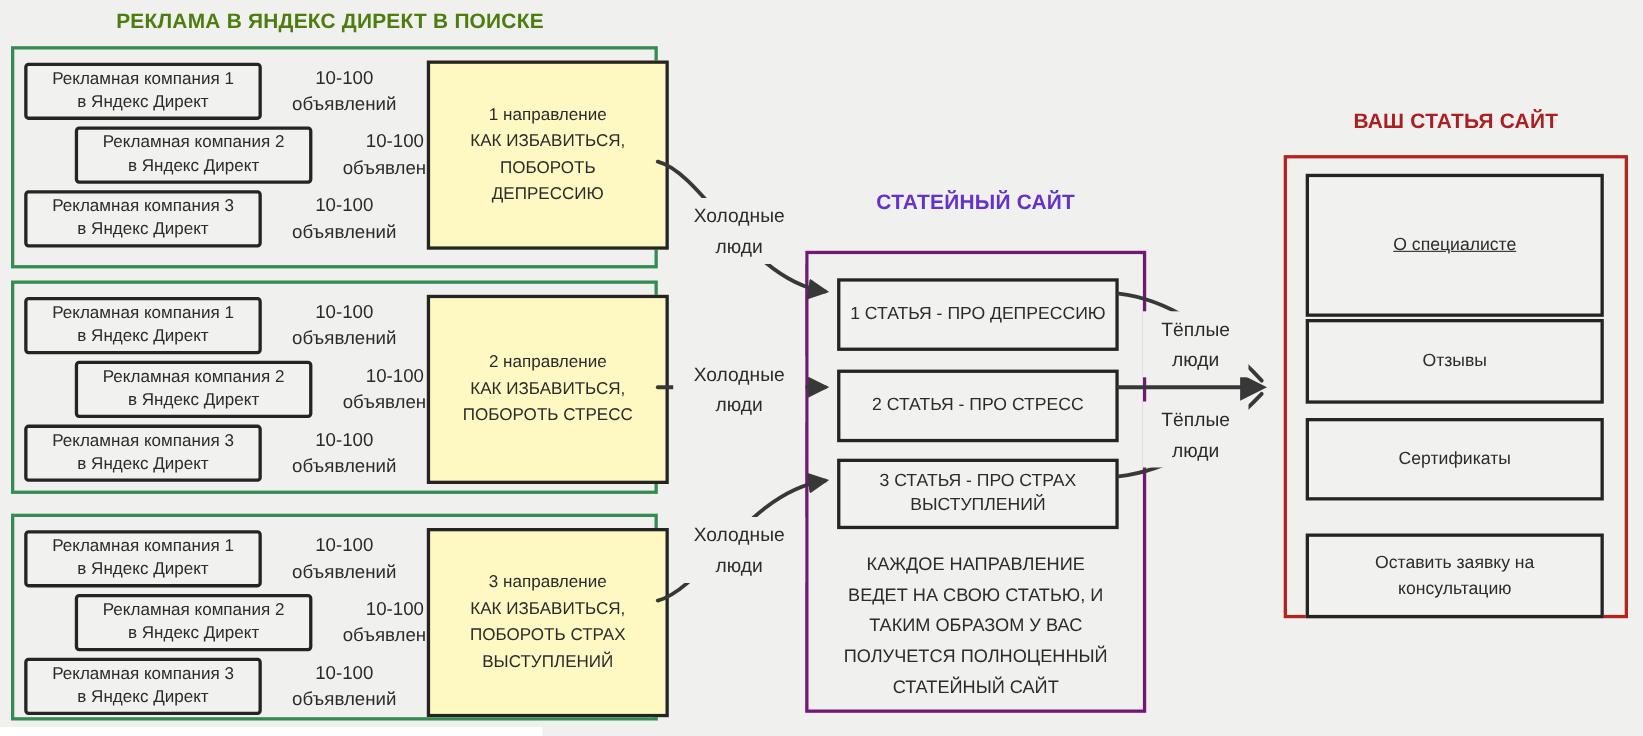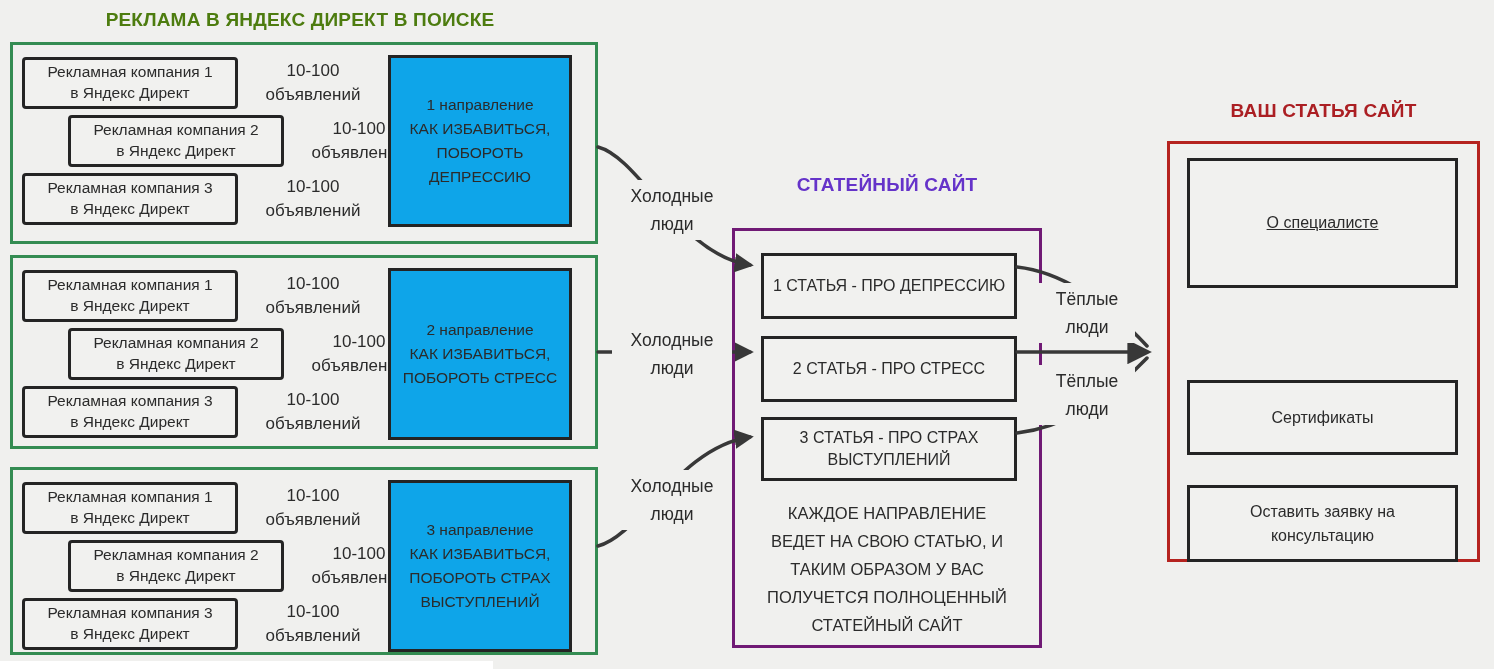--- a/index.html
+++ b/index.html
@@ -33,22 +33,22 @@
     position:absolute; left:9px; width:216px; height:52px;
     border:3px solid #242424; border-radius:4px; background:#f1f1ef;
     font-size:15.5px; line-height:1.35;
   }
   .c1 { top:12px; } .c2 { top:70px;margin-left:46px; } .c3 { top:128px; }
   .adscount {
     position:absolute; left:232px; width:136px; height:52px;
     font-size:17px; line-height:1.4;
   }
   .direction {
-    position:absolute; left:375px; top:10px; width:184px; height:172px;
-    border:3px solid #242424; background:#0ea5e9;
+    position:absolute; left:375px; top:10px; width:220px; height:172px;
+    border:3px solid #242424; background:#fef9c3;
     font-size:15.5px; line-height:1.55;
   }
 
   .purple-box {
     position:absolute; left:732px; top:228px; width:310px; height:420px;
     border:3px solid #701a75; box-sizing:border-box; z-index:1;
   }
   .article {
     position:absolute; left:26px; width:256px;
     border:3px solid #242424; background:#f1f1ef;
@@ -183,20 +183,21 @@
 ВЫСТУПЛЕНИЙ</div>
     <div class="note">КАЖДОЕ НАПРАВЛЕНИЕ
 ВЕДЕТ НА СВОЮ СТАТЬЮ, И
 ТАКИМ ОБРАЗОМ У ВАС
 ПОЛУЧЕТСЯ ПОЛНОЦЕННЫЙ
 СТАТЕЙНЫЙ САЙТ</div>
   </div>
 
   <div class="red-box">
     <div class="site-block mlbox b1">О специалисте</div>
+    <div class="site-block mlbox b2">Отзывы</div>
     <div class="site-block mlbox b3">Сертификаты</div>
     <div class="site-block mlbox b4">Оставить заявку на
 консультацию</div>
   </div>
 
   <div class="edge-label cold el1">Холодные люди</div>
   <div class="edge-label cold el2">Холодные люди</div>
   <div class="edge-label cold el3">Холодные люди</div>
   <div class="edge-label warm wl1">Тёплые люди</div>
   <div class="edge-label warm wl2">Тёплые люди</div>

